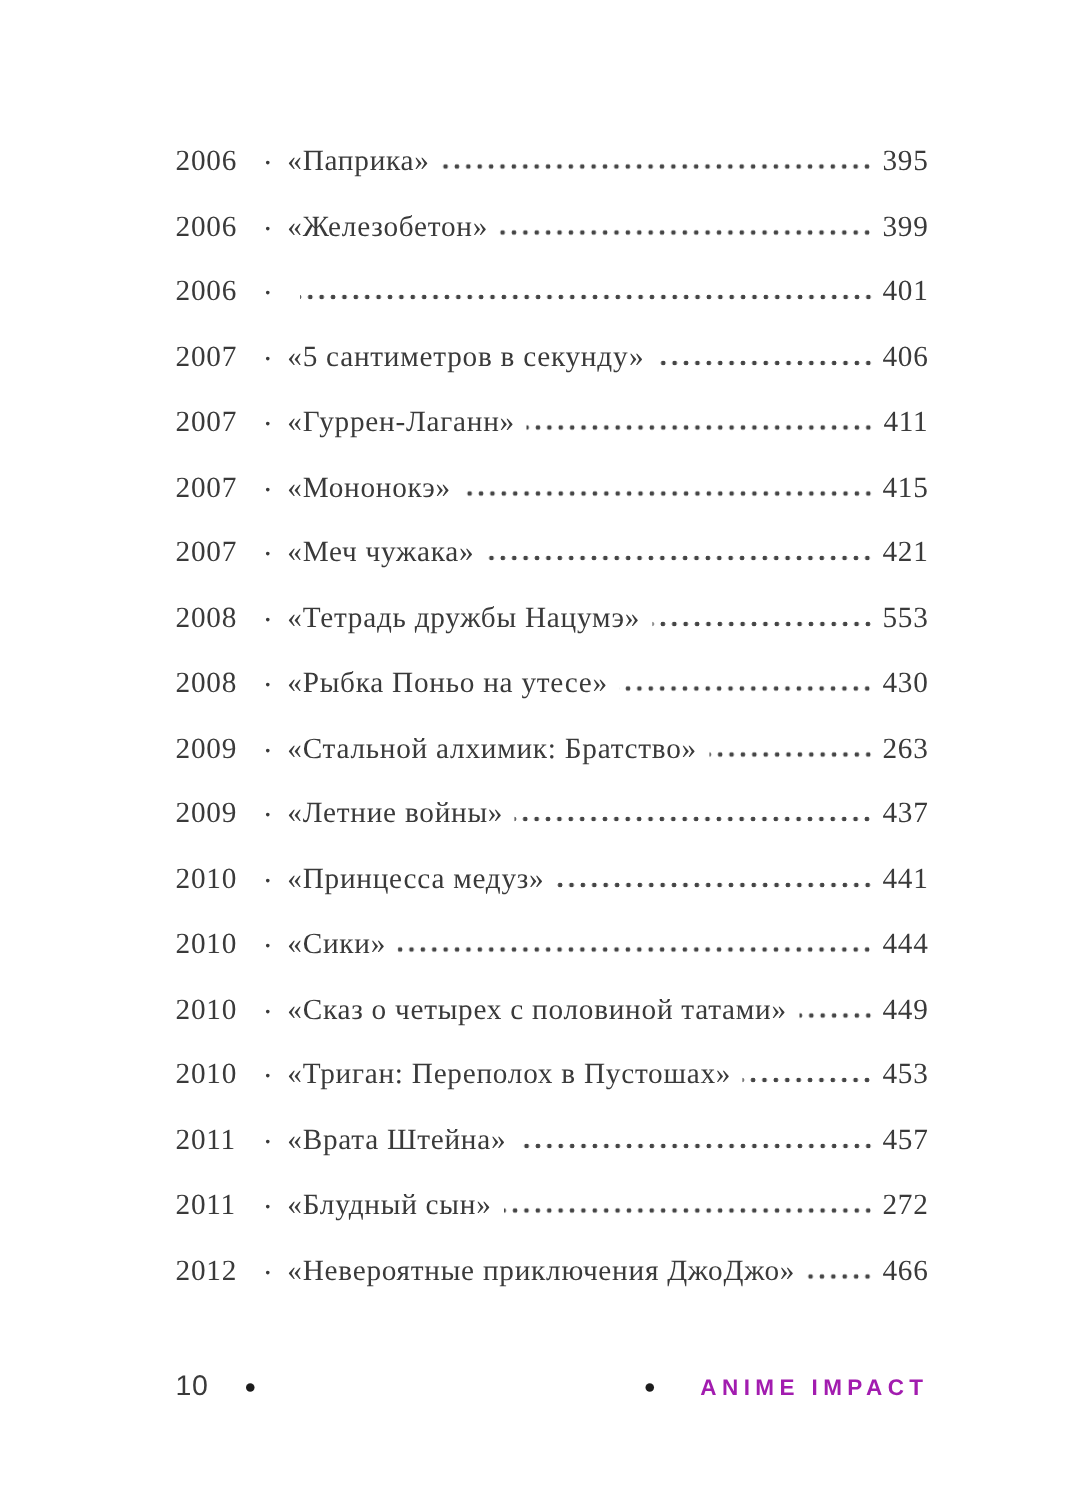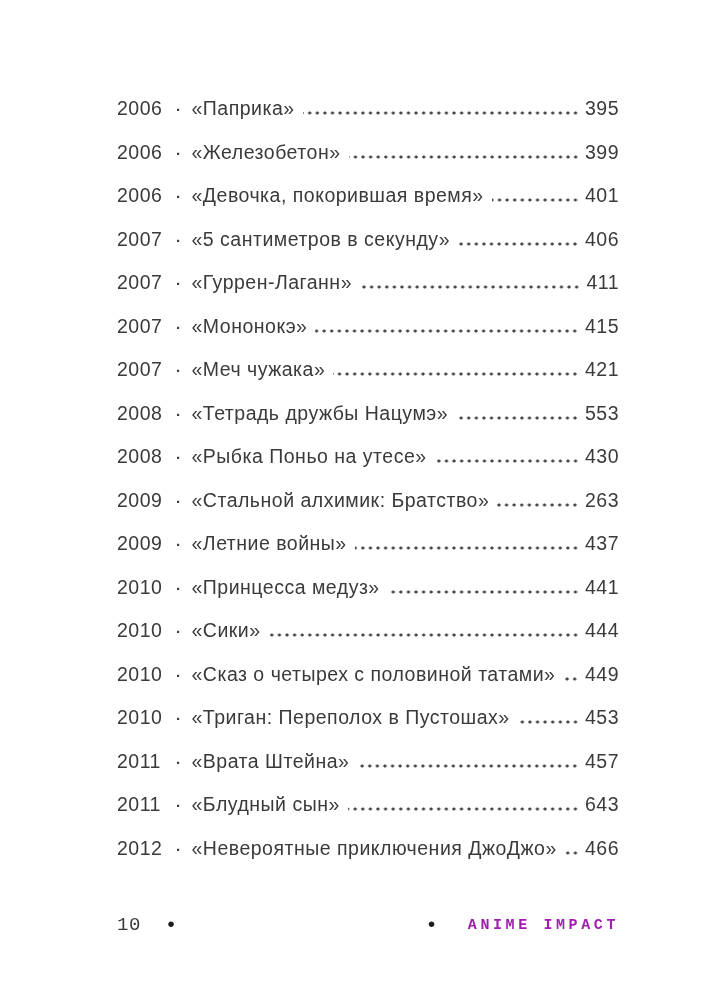--- a/index.html
+++ b/index.html
@@ -14,20 +14,21 @@
     background: #ffffff;
     overflow: hidden;
     font-family: "Liberation Sans", "DejaVu Sans", sans-serif;
     color: #3a3a3a;
   }
   .toc-list {
     position: absolute;
     left: 117px;
     right: 97px;
     top: 97px;
+    font-family: Liberation Serif, serif;
   }
   .toc-row {
     display: flex;
     align-items: baseline;
     height: 43.5px;
     font-size: 19.5px;
     letter-spacing: 0.5px;
     color: #3a3a3a;
     white-space: nowrap;
   }
@@ -61,21 +62,20 @@
   .footer {
     position: absolute;
     left: 117px;
     right: 97px;
     top: 911px;
     height: 28px;
     display: flex;
     justify-content: space-between;
     align-items: center;
     font-size: 19px;
-    font-family: Liberation Mono, monospace;
   }
   .footer .left-group,
   .footer .right-group {
     display: flex;
     align-items: center;
   }
   .footer .page-number {
     color: #3a3a3a;
     letter-spacing: 0.5px;
   }
@@ -111,21 +111,20 @@
       <span class="year">2006</span>
       <span class="sep">·</span>
       <span class="title">«Железобетон»</span>
       <span class="leader"></span>
       <span class="pagenum">399</span>
     </div>
 
     <div class="toc-row">
       <span class="year">2006</span>
       <span class="sep">·</span>
-      <span class="title">«Девочка, покорившая время»</span>
       <span class="leader"></span>
       <span class="pagenum">401</span>
     </div>
 
     <div class="toc-row">
       <span class="year">2007</span>
       <span class="sep">·</span>
       <span class="title">«5 сантиметров в секунду»</span>
       <span class="leader"></span>
       <span class="pagenum">406</span>
@@ -225,21 +224,21 @@
       <span class="title">«Врата Штейна»</span>
       <span class="leader"></span>
       <span class="pagenum">457</span>
     </div>
 
     <div class="toc-row">
       <span class="year">2011</span>
       <span class="sep">·</span>
       <span class="title">«Блудный сын»</span>
       <span class="leader"></span>
-      <span class="pagenum">643</span>
+      <span class="pagenum">272</span>
     </div>
 
     <div class="toc-row">
       <span class="year">2012</span>
       <span class="sep">·</span>
       <span class="title">«Невероятные приключения ДжоДжо»</span>
       <span class="leader"></span>
       <span class="pagenum">466</span>
     </div>
   </div>

